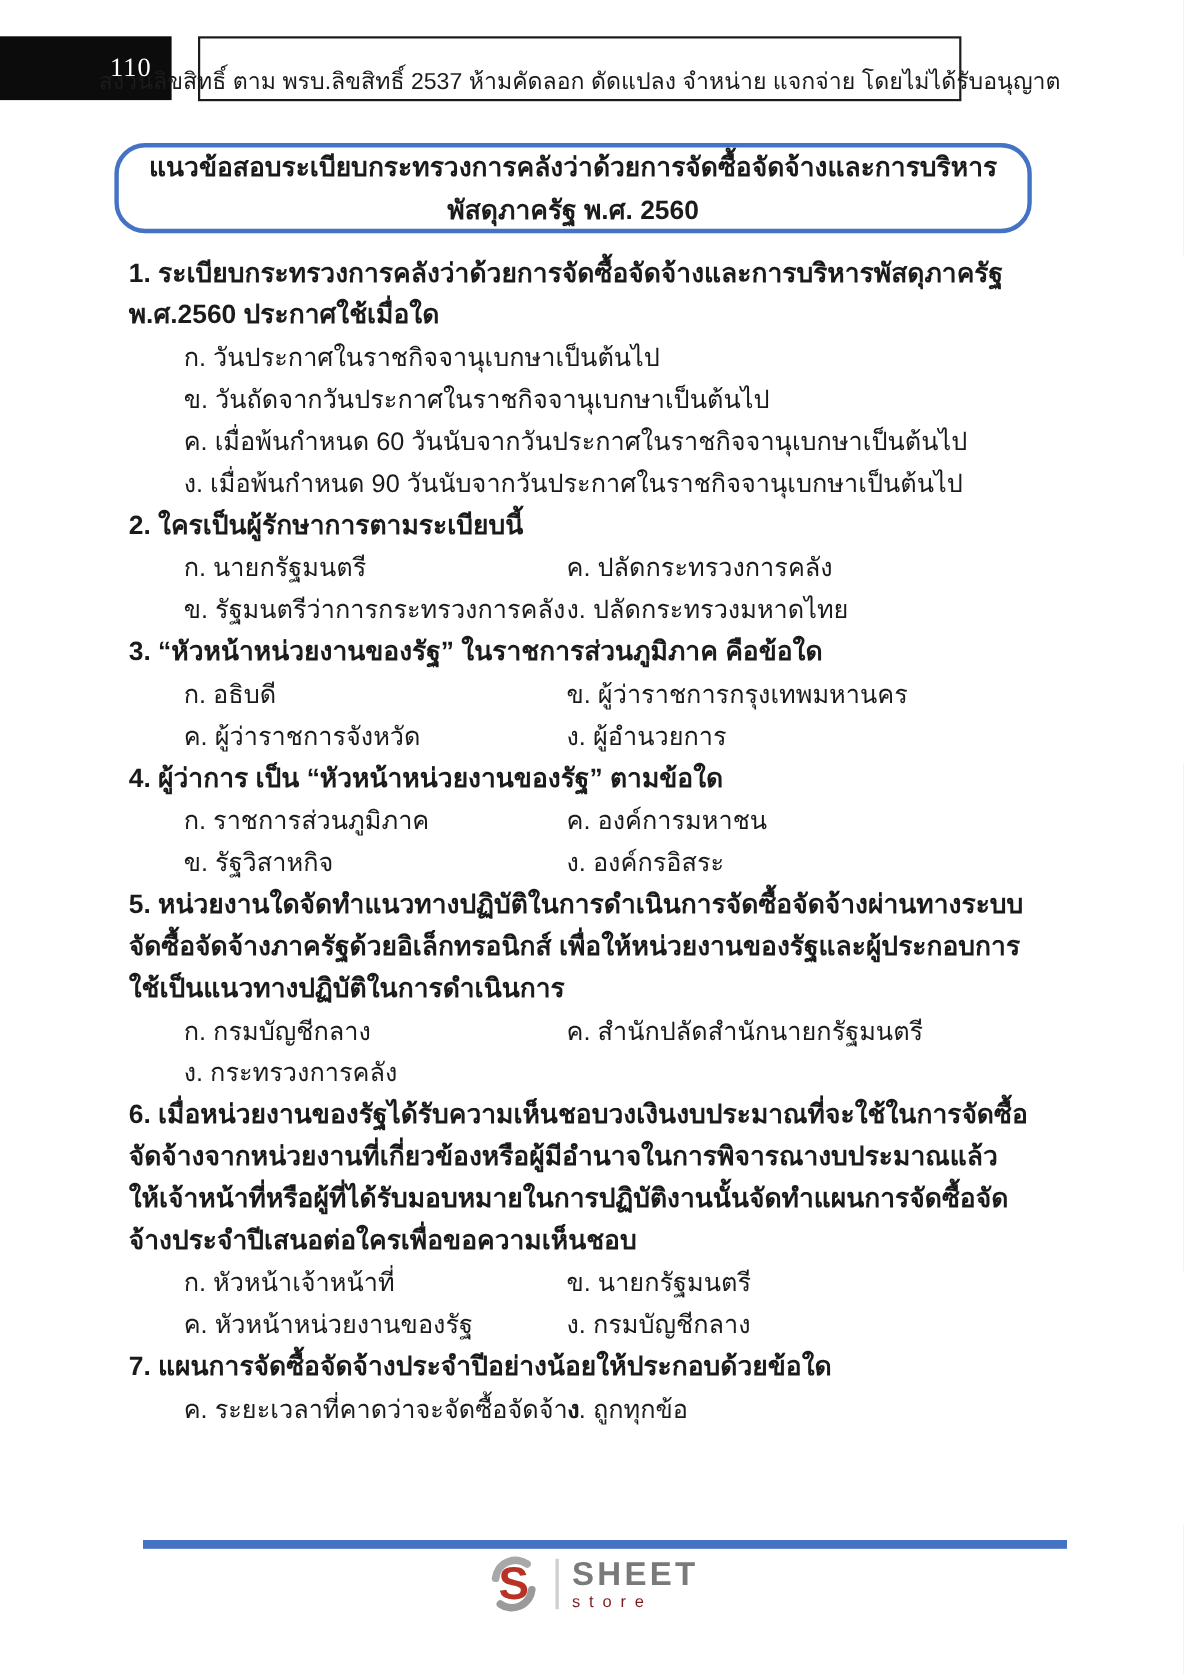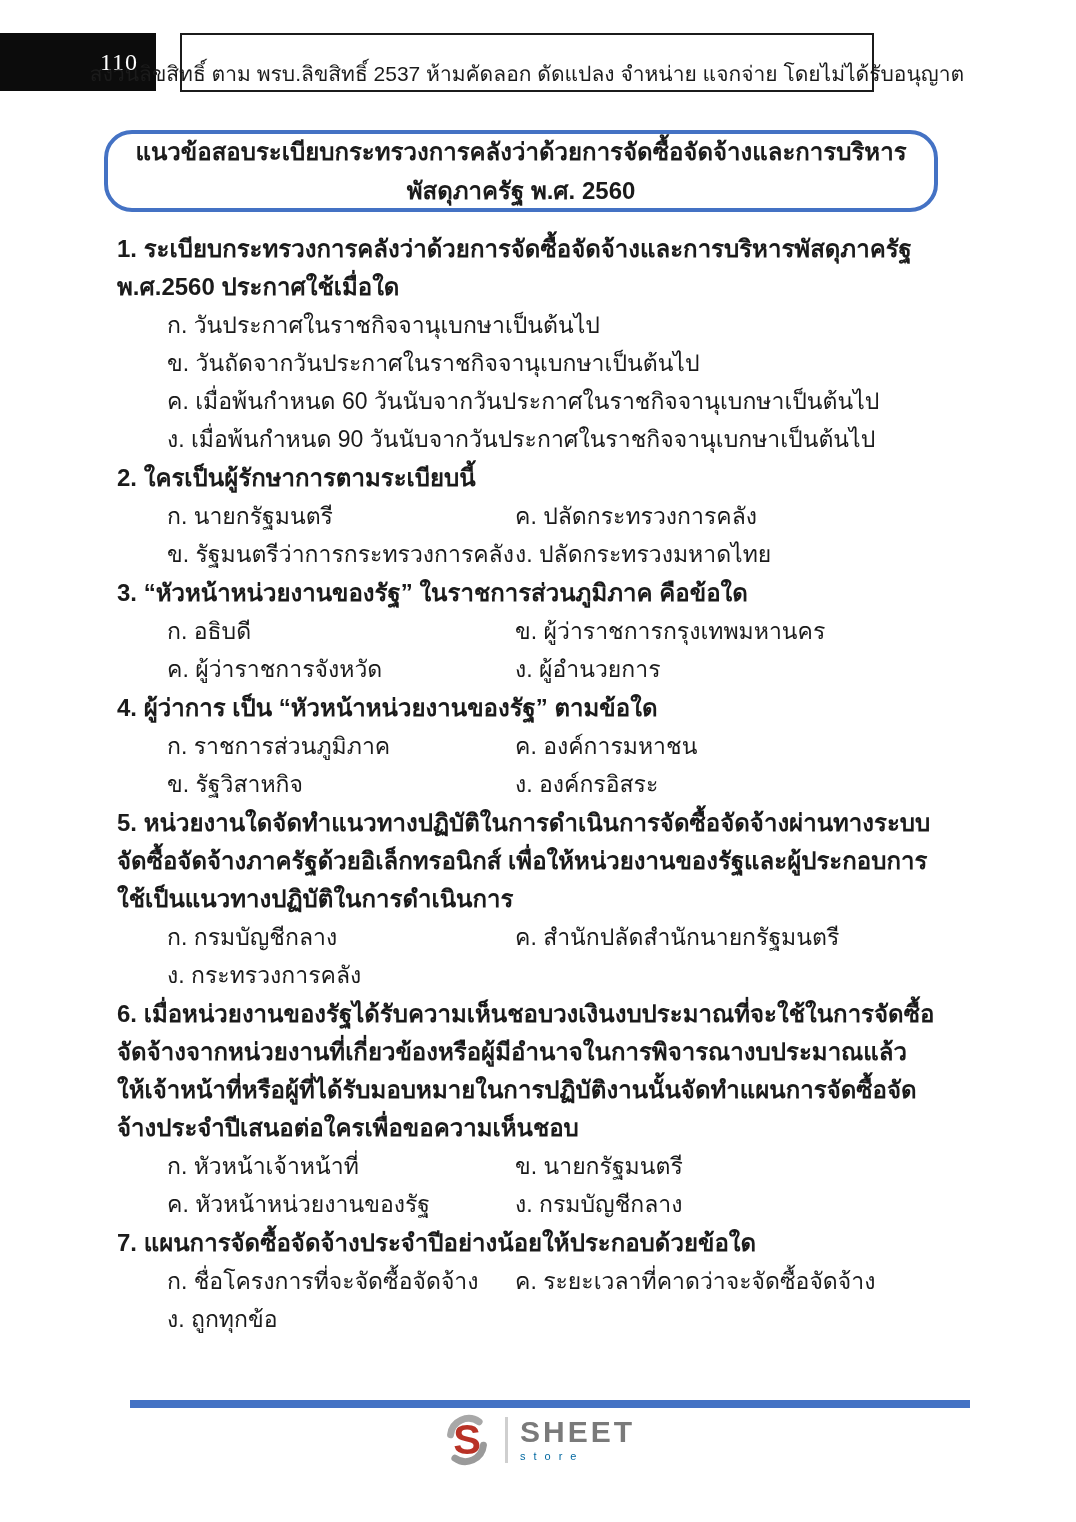--- a/index.html
+++ b/index.html
@@ -33,21 +33,21 @@
   .opts.grid{display:grid;grid-template-columns:348px auto;}
   .opts.stacked .opt{display:block;}
   .opt{white-space:nowrap;}
   
   .foot-line{position:absolute;left:130px;top:1400px;width:840px;height:8px;background:#4472C4;}
   .logo{position:absolute;left:0;top:1414px;width:1076px;display:flex;justify-content:center;align-items:center;gap:12px;}
   .logo-icon{width:52px;height:52px;flex:0 0 auto;}
   .logo-divider{width:3px;height:46px;background:#cfcfcf;}
   .logo-text{display:flex;flex-direction:column;justify-content:center;}
   .logo-name{font-weight:bold;font-size:30px;line-height:30px;color:#7a7a7a;letter-spacing:3px;}
-  .logo-sub{font-size:11px;line-height:15px;color:#0369a1;letter-spacing:8px;margin-top:2px;}
+  .logo-sub{font-size:15px;line-height:15px;color:#7f1d1d;letter-spacing:8px;margin-top:2px;}
 </style>
 </head>
 <body>
 
 <div class="page">
 
   <div class="pagenum-box">
     <span>110</span>
   </div>
   <div class="copyright-box">
@@ -115,21 +115,20 @@
         <span class="opt">ก. หัวหน้าเจ้าหน้าที่</span>
         <span class="opt">ข. นายกรัฐมนตรี</span>
         <span class="opt">ค. หัวหน้าหน่วยงานของรัฐ</span>
         <span class="opt">ง. กรมบัญชีกลาง</span>
       </div>
     </section>
 
     <section class="question">
       <p class="q-head">7. แผนการจัดซื้อจัดจ้างประจำปีอย่างน้อยให้ประกอบด้วยข้อใด</p>
       <div class="opts grid">
-        <span class="opt">ก. ชื่อโครงการที่จะจัดซื้อจัดจ้าง</span>
         <span class="opt">ค. ระยะเวลาที่คาดว่าจะจัดซื้อจัดจ้าง</span>
         <span class="opt">ง. ถูกทุกข้อ</span>
       </div>
     </section>
 
   </div>
 
   <div class="foot-line"></div>
   <div class="logo">
     <svg class="logo-icon" viewBox="0 0 60 60" xmlns="http://www.w3.org/2000/svg">

